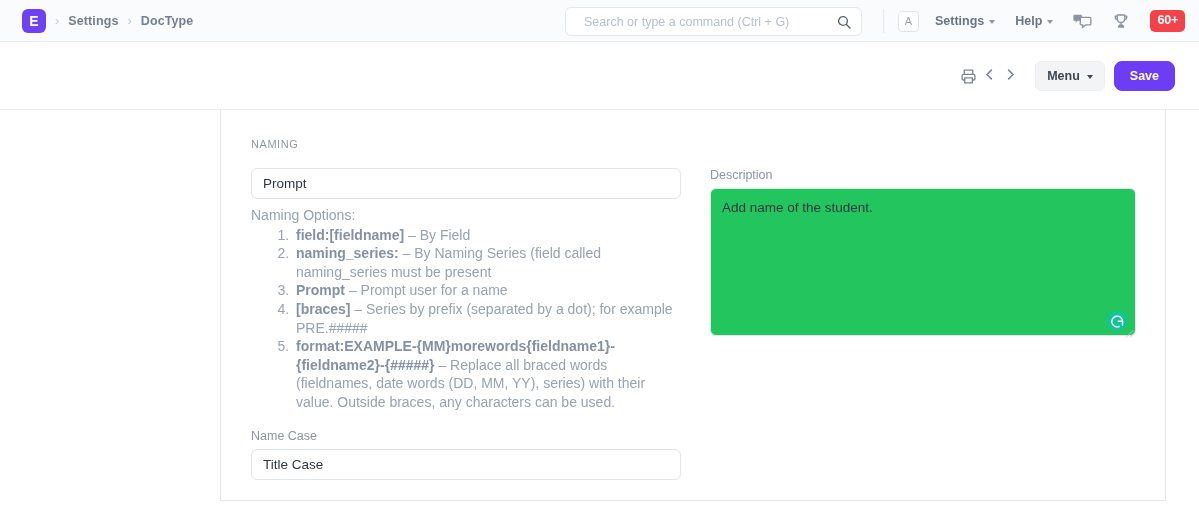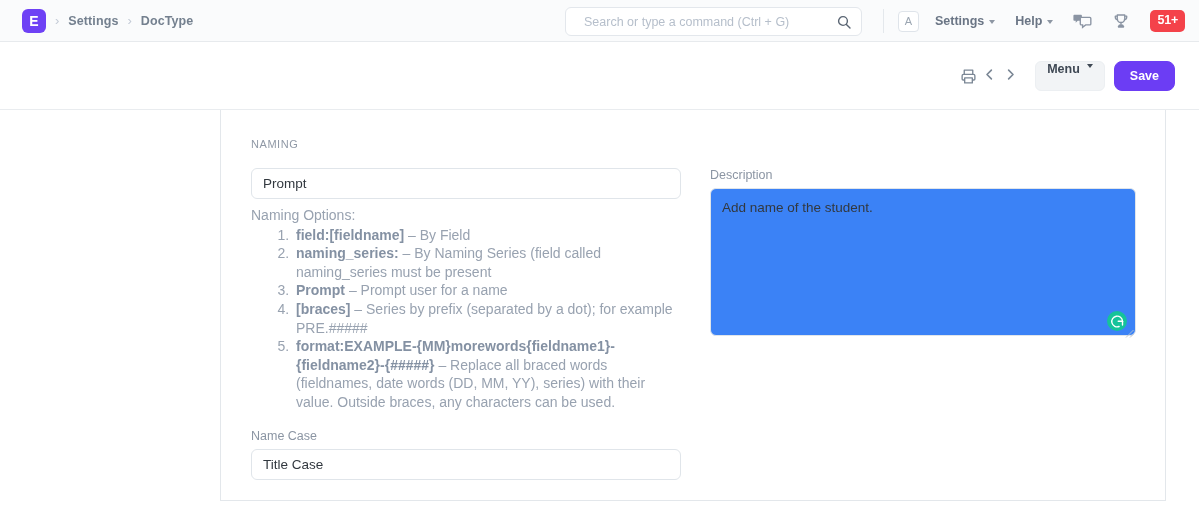--- a/index.html
+++ b/index.html
@@ -169,21 +169,21 @@
   .btn-menu {
     margin-left: 14px;
     background: #f2f4f6;
     border: 1px solid #eceff2;
     border-radius: 6px;
     color: #3f4854;
     font-size: 12.5px;
     font-weight: bold;
     height: 30px;
     padding: 0 11px;
-    display: flex; 
+    display: flex; align-items: center;
     gap: 7px;
     cursor: pointer;
   }
   .btn-menu .caret { border-top-color: #3f4854; }
   .btn-save {
     margin-left: 9px;
     background: #6c3df4;
     border: 1px solid #6c3df4;
     border-radius: 8px;
     color: #fff;
@@ -239,21 +239,21 @@
     color: #32383f;
     padding: 0 11px;
     outline: none;
   }
   .ta-wrap { position: relative; }
   .control-ta {
     width: 100%;
     height: 148px;
     border: 1px solid #e0e5ea;
     border-radius: 6px;
-    background: #3b82f6;
+    background: #22c55e;
     font-family: "Liberation Sans", sans-serif;
     font-size: 13.5px;
     color: #32383f;
     padding: 9px 11px;
     outline: none;
     resize: none;
     line-height: 1.45;
   }
   .ta-resize {
     position: absolute;
@@ -334,21 +334,21 @@
     <div class="nav-icon">
       <svg viewBox="0 0 24 24" width="18" height="18" fill="none" stroke="currentColor" stroke-width="1.8" stroke-linecap="round" stroke-linejoin="round">
         <path d="M7 4h10v5a5 5 0 0 1-10 0V4z"></path>
         <path d="M7 5.5H4.4v1.6A3.4 3.4 0 0 0 7.5 10.4"></path>
         <path d="M17 5.5h2.6v1.6a3.4 3.4 0 0 1-3.1 3.3"></path>
         <line x1="12" y1="14" x2="12" y2="17.5"></line>
         <line x1="8.6" y1="19.6" x2="15.4" y2="19.6"></line>
         <path d="M9.6 17.6h4.8l.9 2H8.7z"></path>
       </svg>
     </div>
-    <div class="badge">51+</div>
+    <div class="badge">60+</div>
   </div>
 </div>
 
 <div class="pagehead">
 
   <div class="head-actions">
     <div class="icon-btn">
       <svg viewBox="0 0 24 24" width="17" height="17" fill="none" stroke="currentColor" stroke-width="1.9" stroke-linecap="round" stroke-linejoin="round">
         <polyline points="6 9 6 3 18 3 18 9"></polyline>
         <path d="M6 17H4.5A1.5 1.5 0 0 1 3 15.5V11a2 2 0 0 1 2-2h14a2 2 0 0 1 2 2v4.5A1.5 1.5 0 0 1 19.5 17H18"></path>

